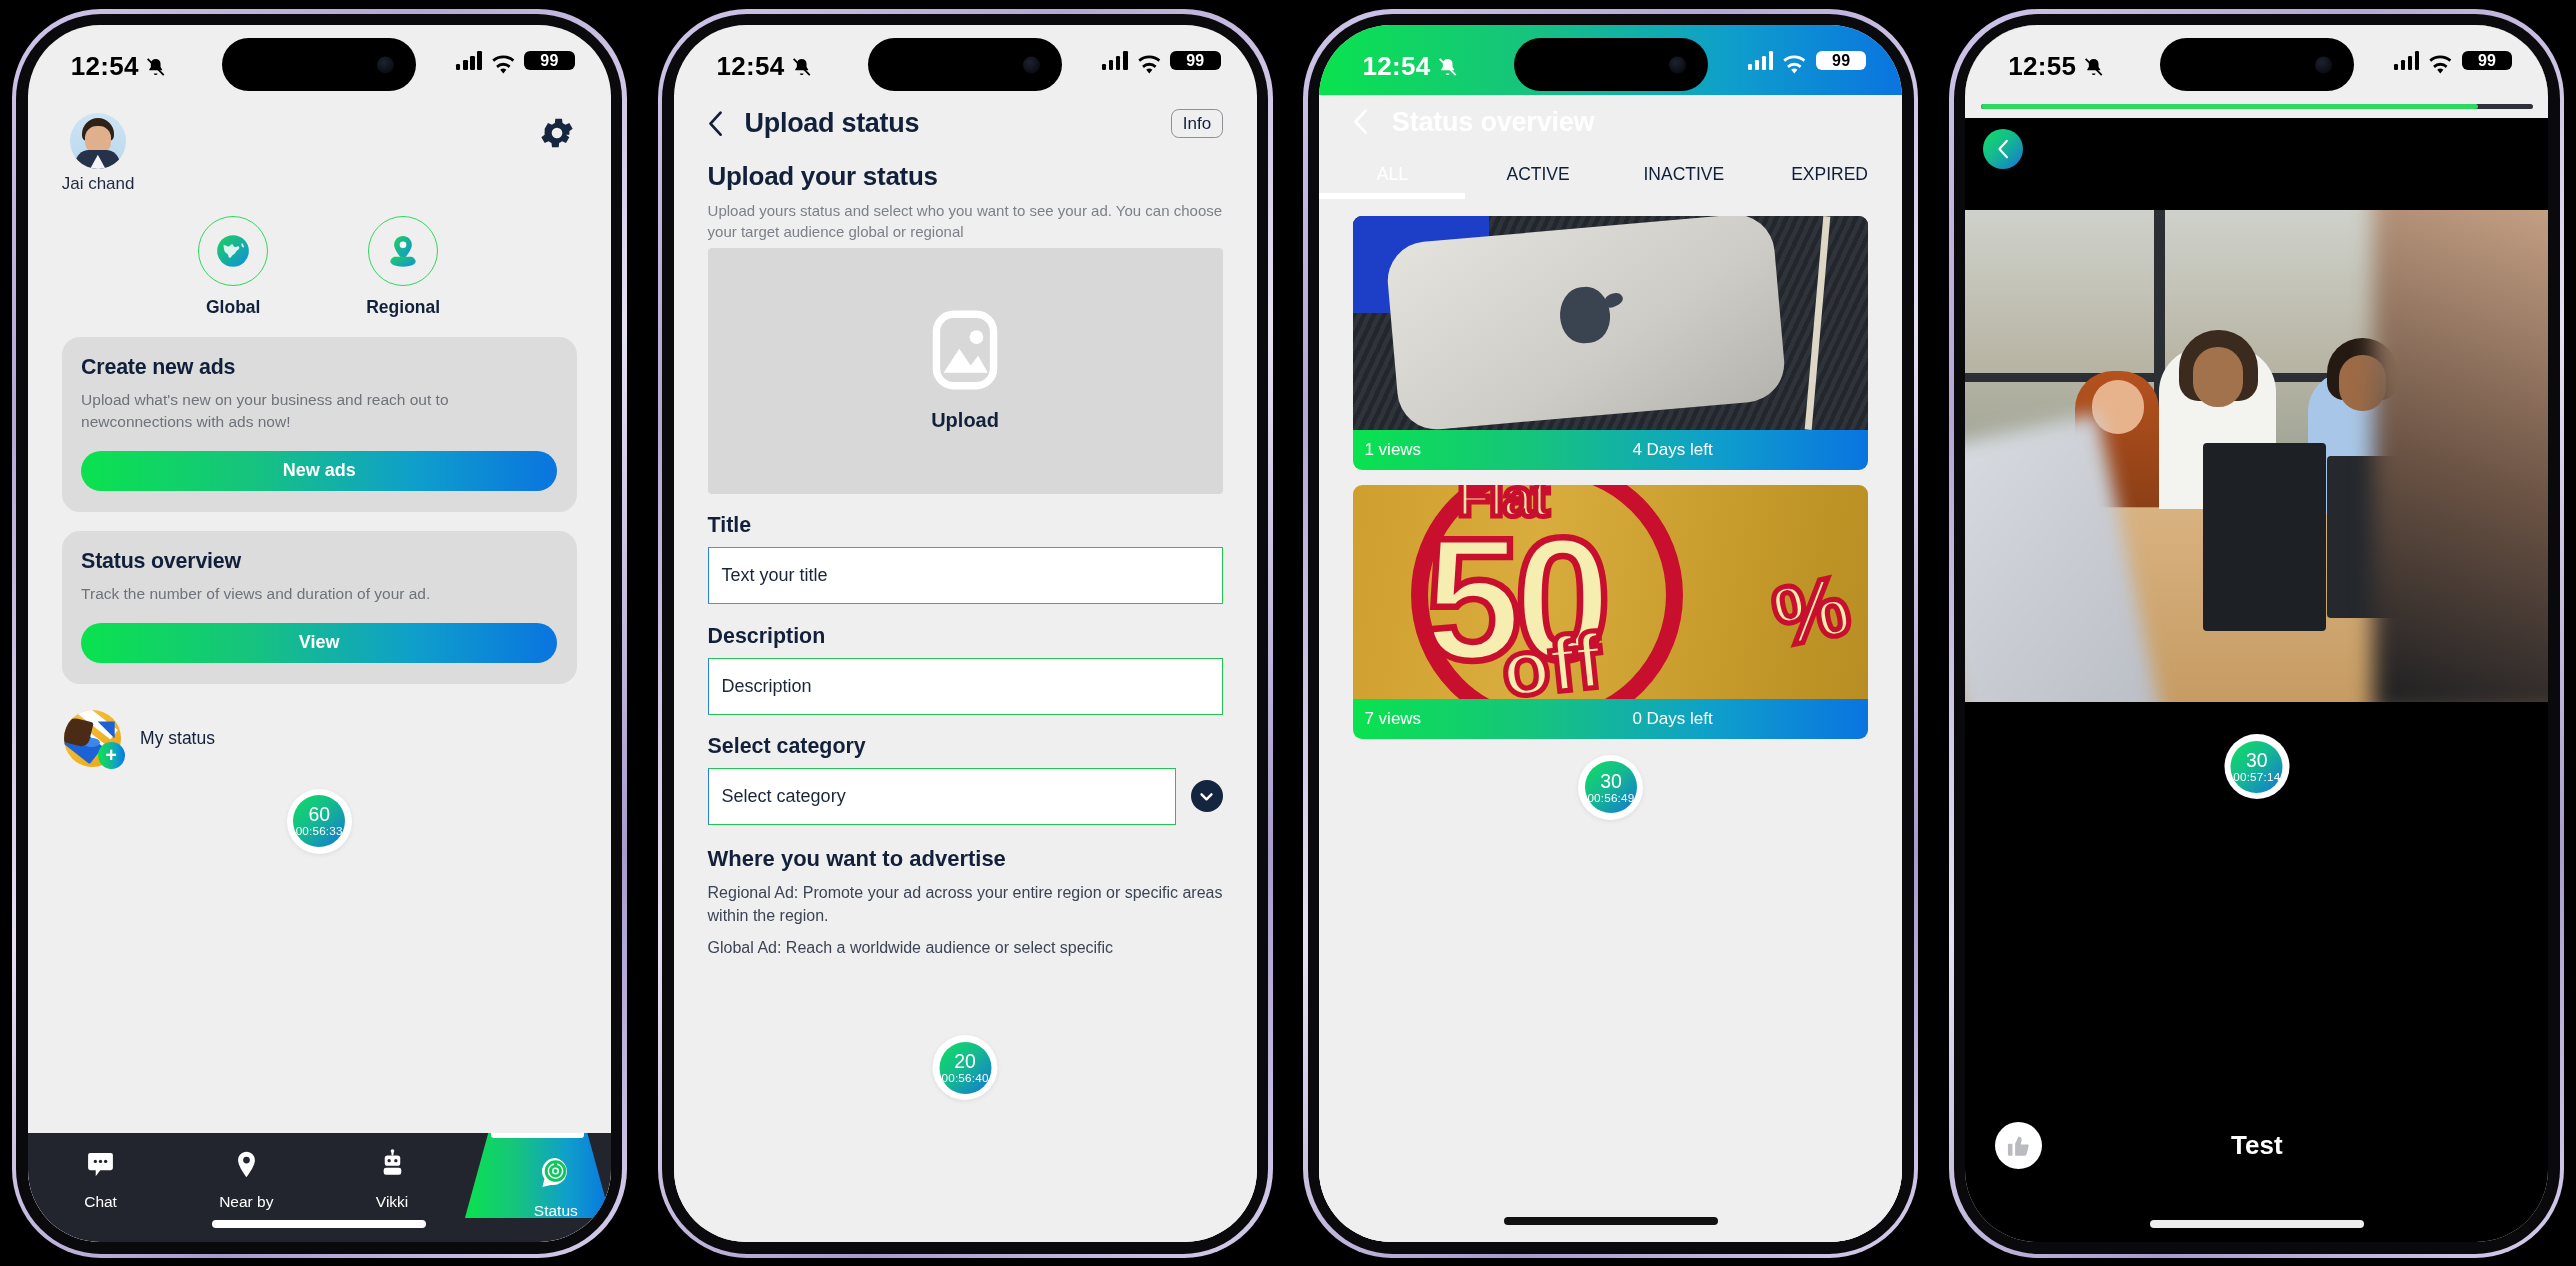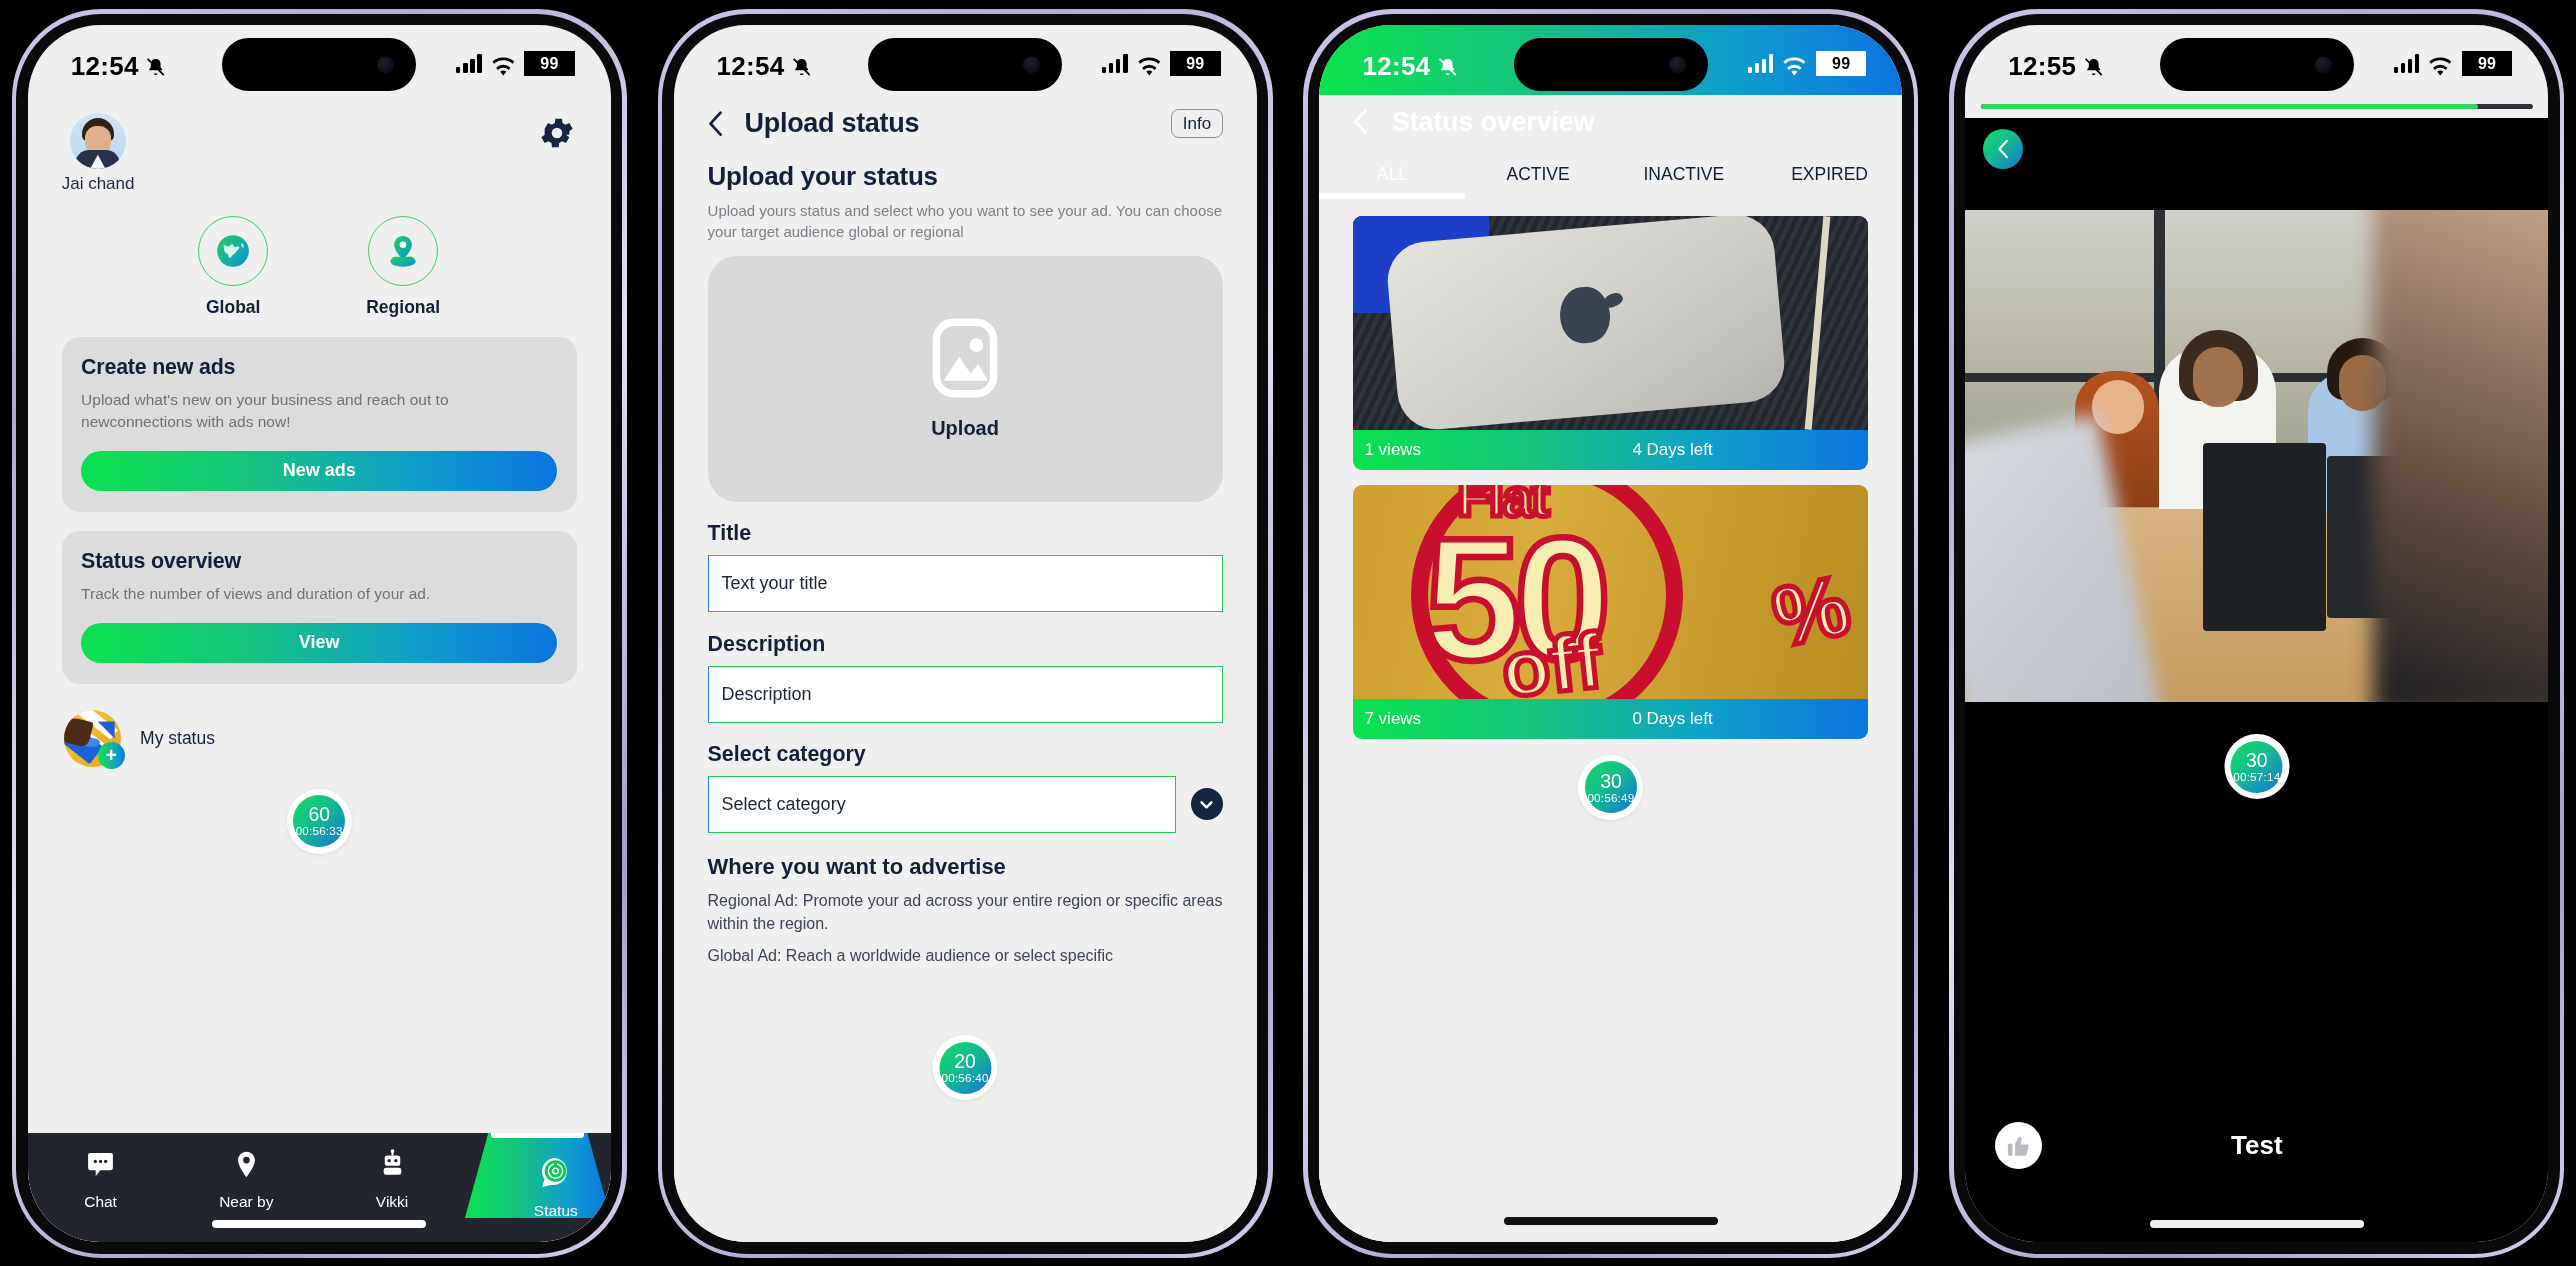--- a/index.html
+++ b/index.html
@@ -45,21 +45,21 @@
     width:17px; height:17px; border-radius:50%;
     background:radial-gradient(circle at 40% 35%,#1c2230 0%,#0b0d12 70%); }
   .ico-bell{ width:19.4px; height:22px; position:relative; display:inline-block; }
   .ico-bell svg{ width:100%; height:100%; display:block; }
   .sig{ display:flex; align-items:flex-end; gap:2.6px; height:19.4px; }
   .sig i{ width:4.5px; background:currentColor; border-radius:1.3px; display:block; }
   .sig i:nth-child(1){height:6.5px} .sig i:nth-child(2){height:10.4px}
   .sig i:nth-child(3){height:14.2px} .sig i:nth-child(4){height:19px}
   .wifi{ width:24.6px; height:19.4px; }
   .batt{
-    min-width:43px; height:25px; border-radius:0; background:currentColor;
+    min-width:43px; height:19px; border-radius:6px; background:currentColor;
     display:flex; align-items:center; justify-content:center; padding:0 16px;
   }
   .batt span{ font-size:16px; font-weight:700; }
   .sb-dark .batt span{ color:#fff; } .sb-light .batt span{ color:#000; }
   .sb-dark .batt{ background:#000; } .sb-light .batt{ background:#fff; }
   .grad{ background:linear-gradient(90deg,#0ae24e 0%,#16c47d 35%,#0f9fcb 70%,#0a74e0 100%); }
   .gradv{ background:linear-gradient(135deg,#10dd63 0%,#14bb8e 45%,#1573d8 100%); }
 
   
   .p1{ background:#efefef; height:100%; display:flex; flex-direction:column; }
@@ -151,21 +151,21 @@
   .backchev{ width:22px; height:30px; flex:0 0 auto; color:#12203a; cursor:pointer; }
   .p2-title{ font-size:27px; font-weight:700; color:#12203a; letter-spacing:-0.3px; }
   .infobtn{
     margin-left:auto; border:1.3px solid #8d8f94; border-radius:7.8px; padding:3.9px 10.4px;
     font-size:17px; font-weight:500; color:#12203a; background:#efefef; cursor:pointer;
   }
   .p2-body{ padding:22px 34px 0 34px; flex:1 1 auto; overflow:hidden; }
   .h2b{ font-size:26px; font-weight:700; color:#12203a; letter-spacing:-0.3px; }
   .sub{ font-size:15px; line-height:1.4; color:#7c8088; margin-top:7.8px; }
   .uploadbox{
-    margin-top:14px; height:246px; border-radius:29px; background:#d8d8d8;
+    margin-top:6px; height:246px; border-radius:4px; background:#d8d8d8;
     display:flex; flex-direction:column; align-items:center; justify-content:center; gap:17px; cursor:pointer;
   }
   .uploadbox svg{ width:70px; height:80px; }
   .uploadbox .ul{ font-size:20px; font-weight:600; color:#12203a; }
   .flabel{ font-size:21.4px; font-weight:700; color:#12203a; margin-top:19.4px; }
   .finput{
     margin-top:9px; height:57px; background:#fff; display:flex; align-items:center; padding:16px 13px;
     border-top:1.9px solid #23c552; border-right:1.9px solid #23c552;
     border-bottom:1.9px solid #23c552; border-left:1.9px solid #2a7fe0; cursor:text;
   }

